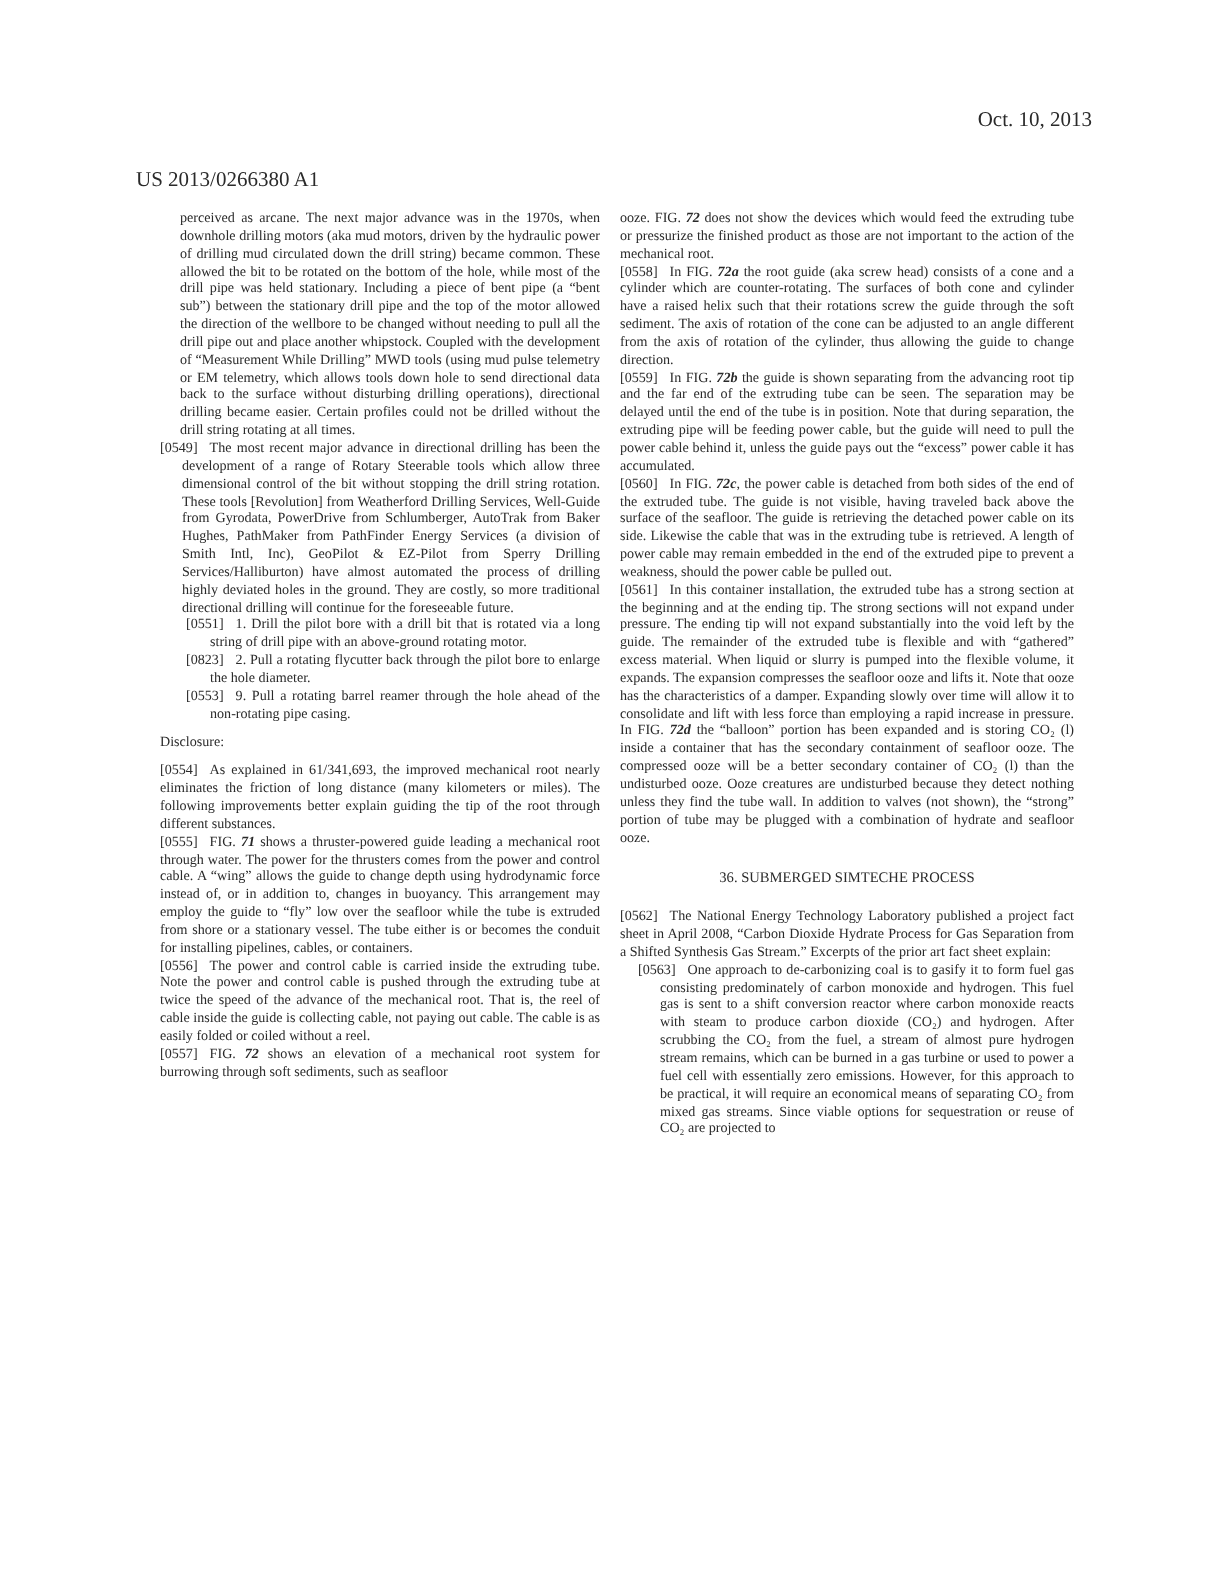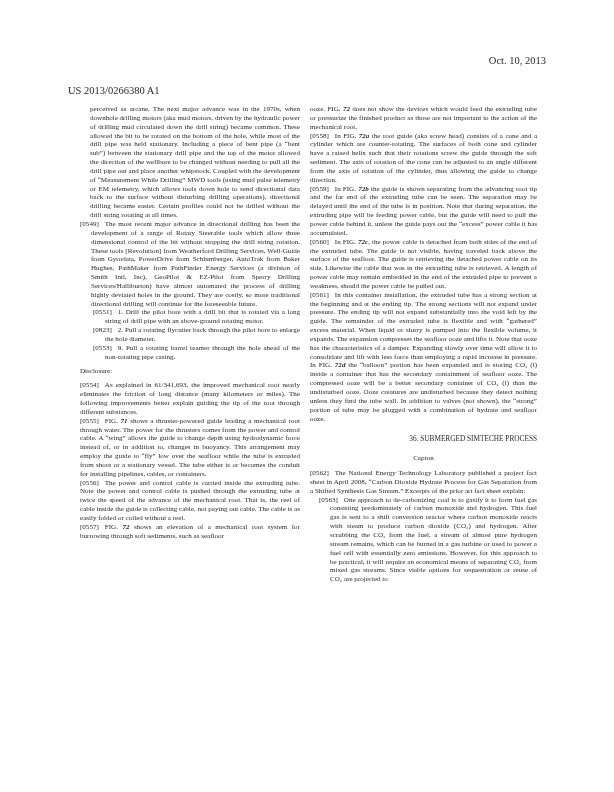--- a/index.html
+++ b/index.html
@@ -15,21 +15,21 @@
   .col.left { left: 80px; width: 220px; }
   .col.right { left: 310px; width: 227px; }
   .p { margin: 0; }
   .p.hang { padding-left: 11px; text-indent: -11px; }
   .p.flush { text-indent: 0; }
   .p.sub { padding-left: 25px; text-indent: -12px; }
   .p.sub2 { padding-left: 10px; text-indent: -10px; }
   .tag { font-weight: normal; margin-right: 6px; }
   .b { font-weight: bold; font-style: italic; }
   .plain { margin: 6px 0 5px 0; }
-  .section-title { text-align: right; margin: 12px 0 10px 0; font-size: 7.3px; letter-spacing: 0; }
+  .section-title { text-align: center; margin: 12px 0 10px 0; font-size: 7.3px; letter-spacing: 0; }
   .author { text-align: center; margin: 8px 0 6px 0; }
 </style>
 </head>
 <body>
 
 <div>
   <div class="hdr-left">US 2013/0266380 A1</div>
   <div class="hdr-right">Oct. 10, 2013</div>
   <div class="pagenum">31</div>
 </div>
@@ -63,18 +63,17 @@
   <p class="p flush"><span class="tag">[0558]</span><span>In FIG. </span><span class="b">72</span><i class="b">a</i><span> the root guide (aka screw head) consists of a cone and a cylinder which are counter-rotating. The surfaces of both cone and cylinder have a raised helix such that their rotations screw the guide through the soft sediment. The axis of rotation of the cone can be adjusted to an angle different from the axis of rotation of the cylinder, thus allowing the guide to change direction.</span></p>
 
   <p class="p flush"><span class="tag">[0559]</span><span>In FIG. </span><span class="b">72</span><i class="b">b</i><span> the guide is shown separating from the advancing root tip and the far end of the extruding tube can be seen. The separation may be delayed until the end of the tube is in position. Note that during separation, the extruding pipe will be feeding power cable, but the guide will need to pull the power cable behind it, unless the guide pays out the “excess” power cable it has accumulated.</span></p>
 
   <p class="p flush"><span class="tag">[0560]</span><span>In FIG. </span><span class="b">72</span><i class="b">c</i><span>, the power cable is detached from both sides of the end of the extruded tube. The guide is not visible, having traveled back above the surface of the seafloor. The guide is retrieving the detached power cable on its side. Likewise the cable that was in the extruding tube is retrieved. A length of power cable may remain embedded in the end of the extruded pipe to prevent a weakness, should the power cable be pulled out.</span></p>
 
   <p class="p flush"><span class="tag">[0561]</span><span>In this container installation, the extruded tube has a strong section at the beginning and at the ending tip. The strong sections will not expand under pressure. The ending tip will not expand substantially into the void left by the guide. The remainder of the extruded tube is flexible and with “gathered” excess material. When liquid or slurry is pumped into the flexible volume, it expands. The expansion compresses the seafloor ooze and lifts it. Note that ooze has the characteristics of a damper. Expanding slowly over time will allow it to consolidate and lift with less force than employing a rapid increase in pressure. In FIG. </span><span class="b">72</span><i class="b">d</i><span> the “balloon” portion has been expanded and is storing CO₂ (l) inside a container that has the secondary containment of seafloor ooze. The compressed ooze will be a better secondary container of CO₂ (l) than the undisturbed ooze. Ooze creatures are undisturbed because they detect nothing unless they find the tube wall. In addition to valves (not shown), the “strong” portion of tube may be plugged with a combination of hydrate and seafloor ooze.</span></p>
 
   <p class="p section-title">36. SUBMERGED SIMTECHE PROCESS</p>
 
-  <p class="p author">Capron</p>
 
   <p class="p flush"><span class="tag">[0562]</span><span>The National Energy Technology Laboratory published a project fact sheet in April 2008, “Carbon Dioxide Hydrate Process for Gas Separation from a Shifted Synthesis Gas Stream.” Excerpts of the prior art fact sheet explain:</span></p>
 
   <p class="p sub" style="padding-left:20px;text-indent:-11px;"><span class="tag">[0563]</span><span>One approach to de-carbonizing coal is to gasify it to form fuel gas consisting predominately of carbon monoxide and hydrogen. This fuel gas is sent to a shift conversion reactor where carbon monoxide reacts with steam to produce carbon dioxide (CO₂) and hydrogen. After scrubbing the CO₂ from the fuel, a stream of almost pure hydrogen stream remains, which can be burned in a gas turbine or used to power a fuel cell with essentially zero emissions. However, for this approach to be practical, it will require an economical means of separating CO₂ from mixed gas streams. Since viable options for sequestration or reuse of CO₂ are projected to</span></p>
 </div>
 
 </body></html>

